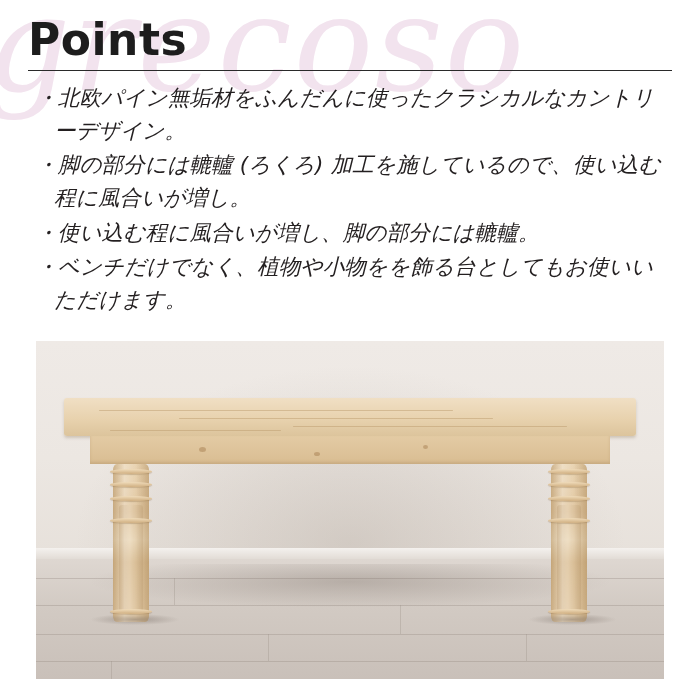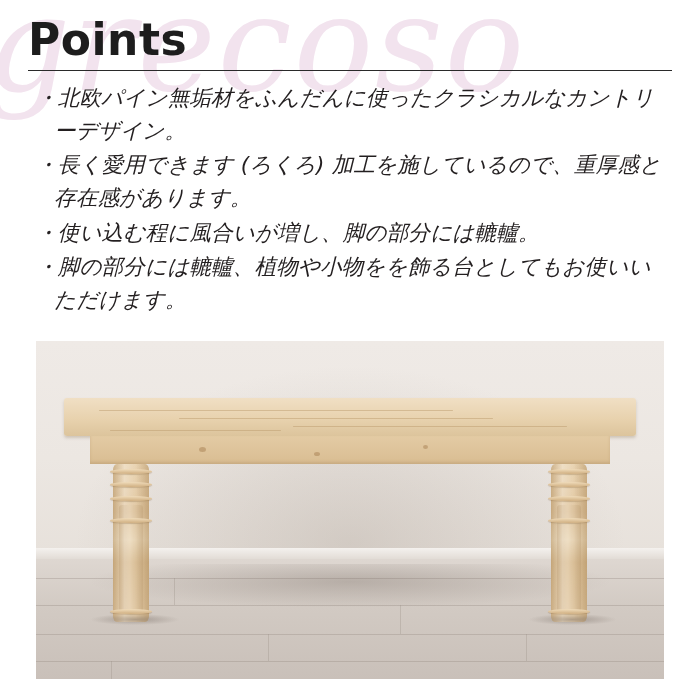--- a/index.html
+++ b/index.html
@@ -225,23 +225,23 @@
 
   <div class="watermark">grecoso</div>
 
   <div class="title-block">
     <h1 class="title">Points</h1>
     <hr class="title-rule">
   </div>
 
   <ul class="points">
     <li class="point-item">・北欧パイン無垢材をふんだんに使ったクラシカルなカントリーデザイン。</li>
-    <li class="point-item">・長く愛用できます (ろくろ) 加工を施しているので、重厚感と存在感があります。</li>
+    <li class="point-item">・脚の部分には轆轤 (ろくろ) 加工を施しているので、使い込む程に風合いが増し。</li>
     <li class="point-item">・使い込む程に風合いが増し、脚の部分には轆轤。</li>
-    <li class="point-item">・脚の部分には轆轤、植物や小物をを飾る台としてもお使いいただけます。</li>
+    <li class="point-item">・ベンチだけでなく、植物や小物をを飾る台としてもお使いいただけます。</li>
   </ul>
 
   <div class="photo">
     <div class="wall"></div>
     <div class="wall-shadow"></div>
     <div class="baseboard"></div>
     <div class="floor">
       <div class="floor-plank" style="top:16%"></div>
       <div class="floor-plank" style="top:38%"></div>
       <div class="floor-plank" style="top:62%"></div>

